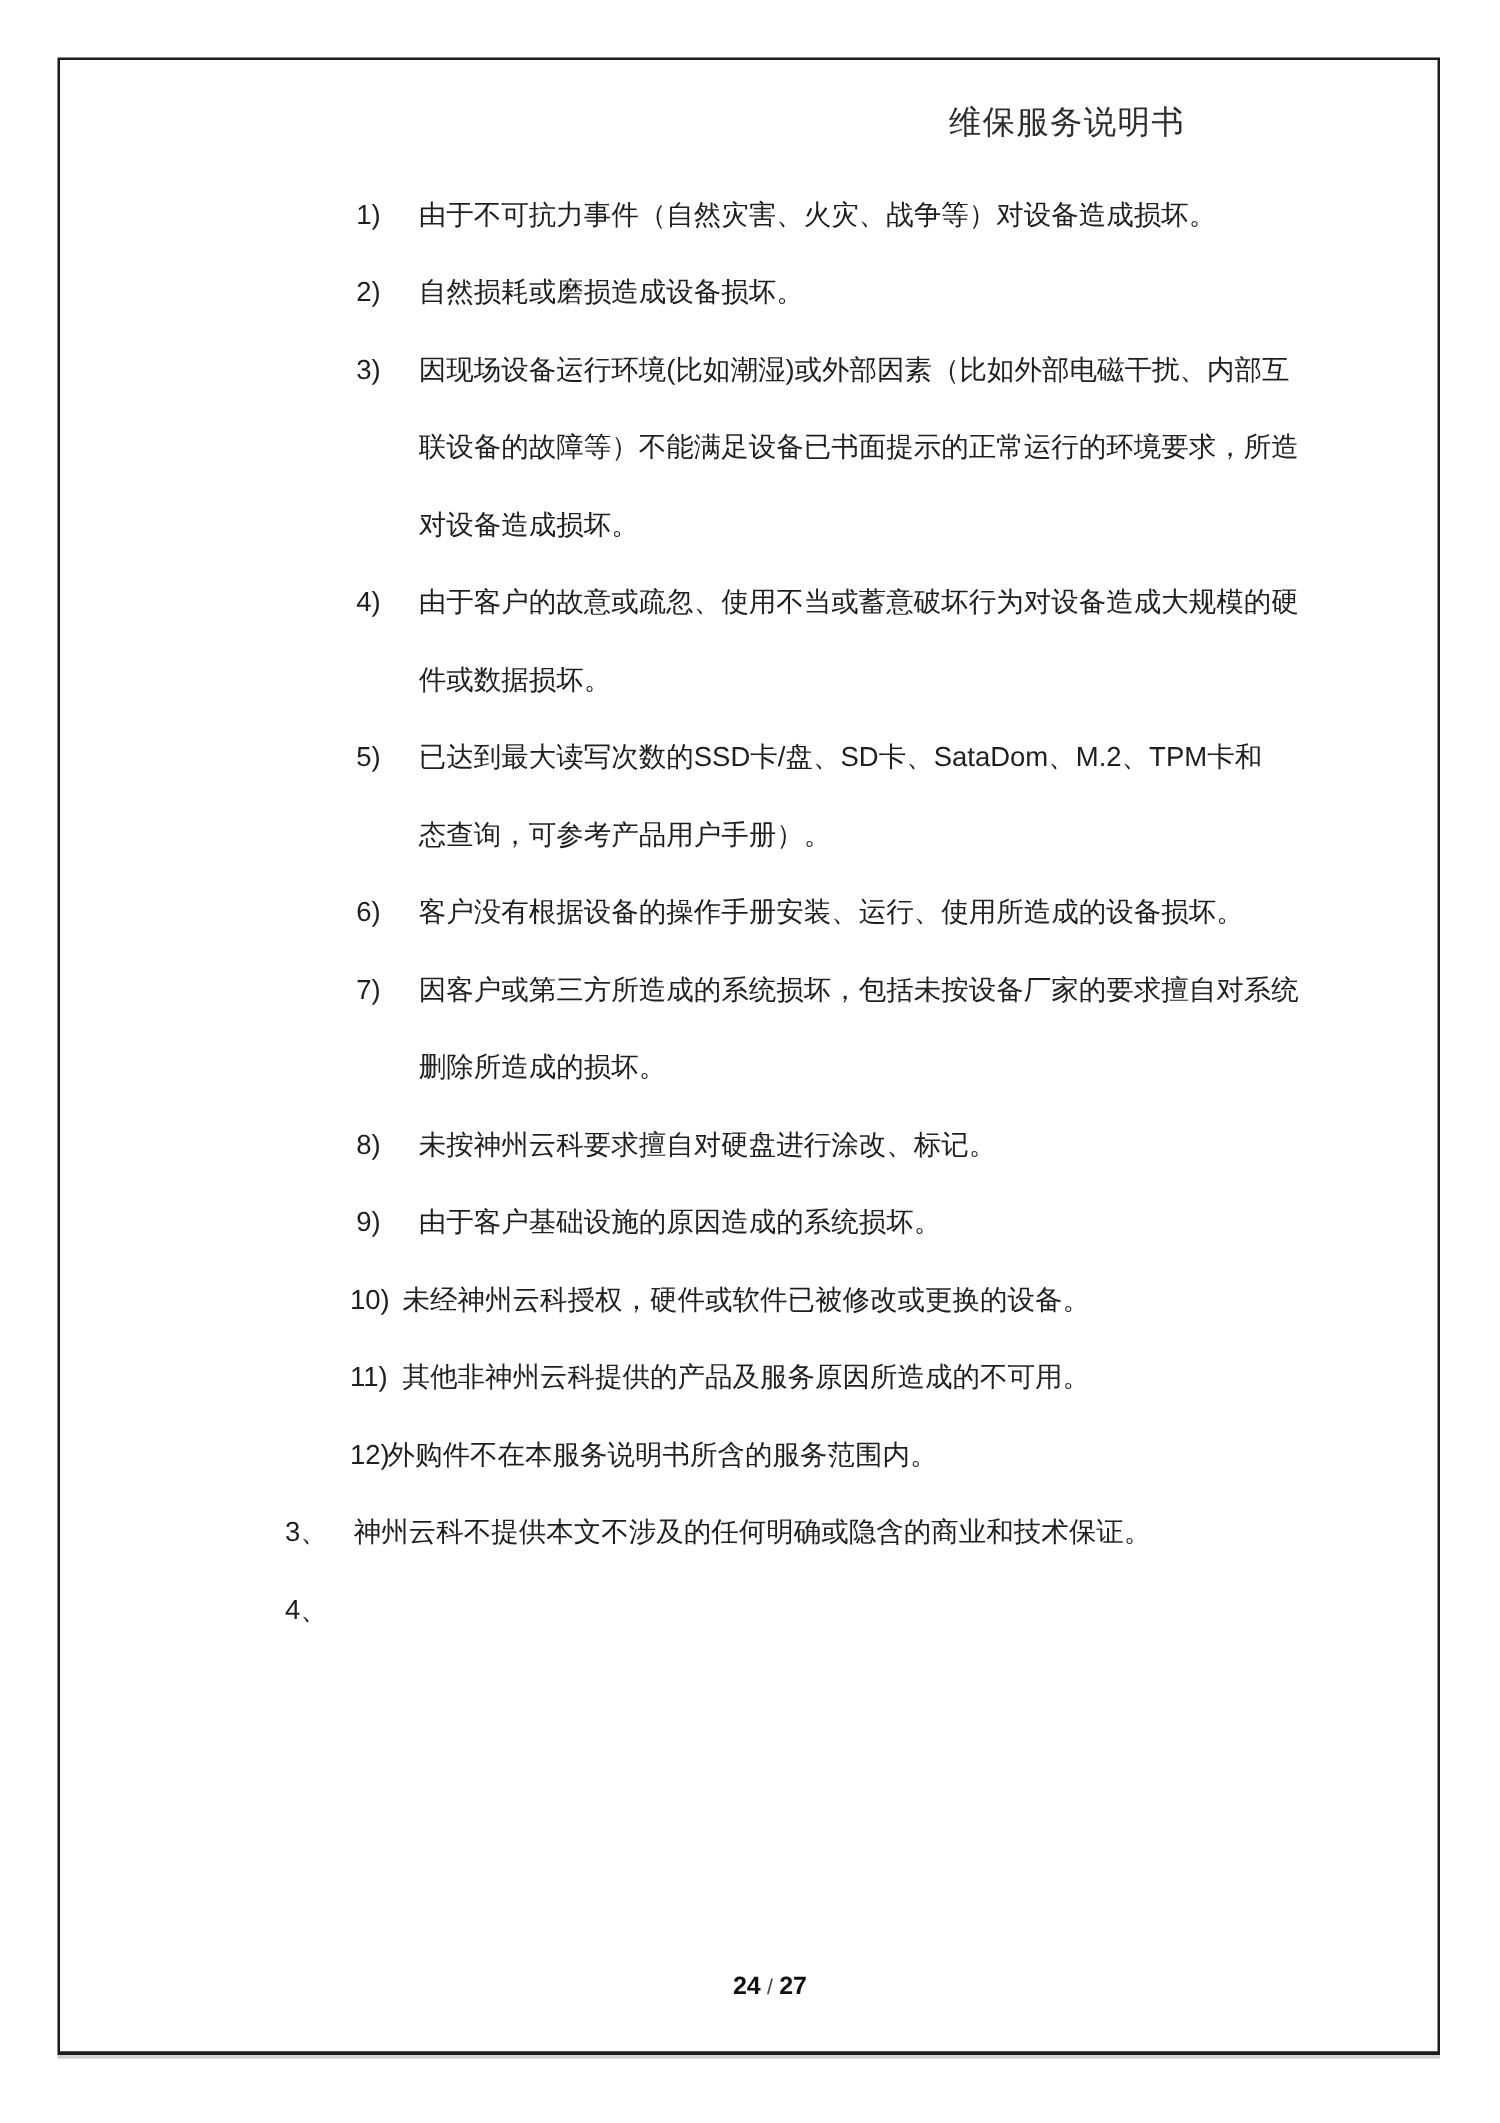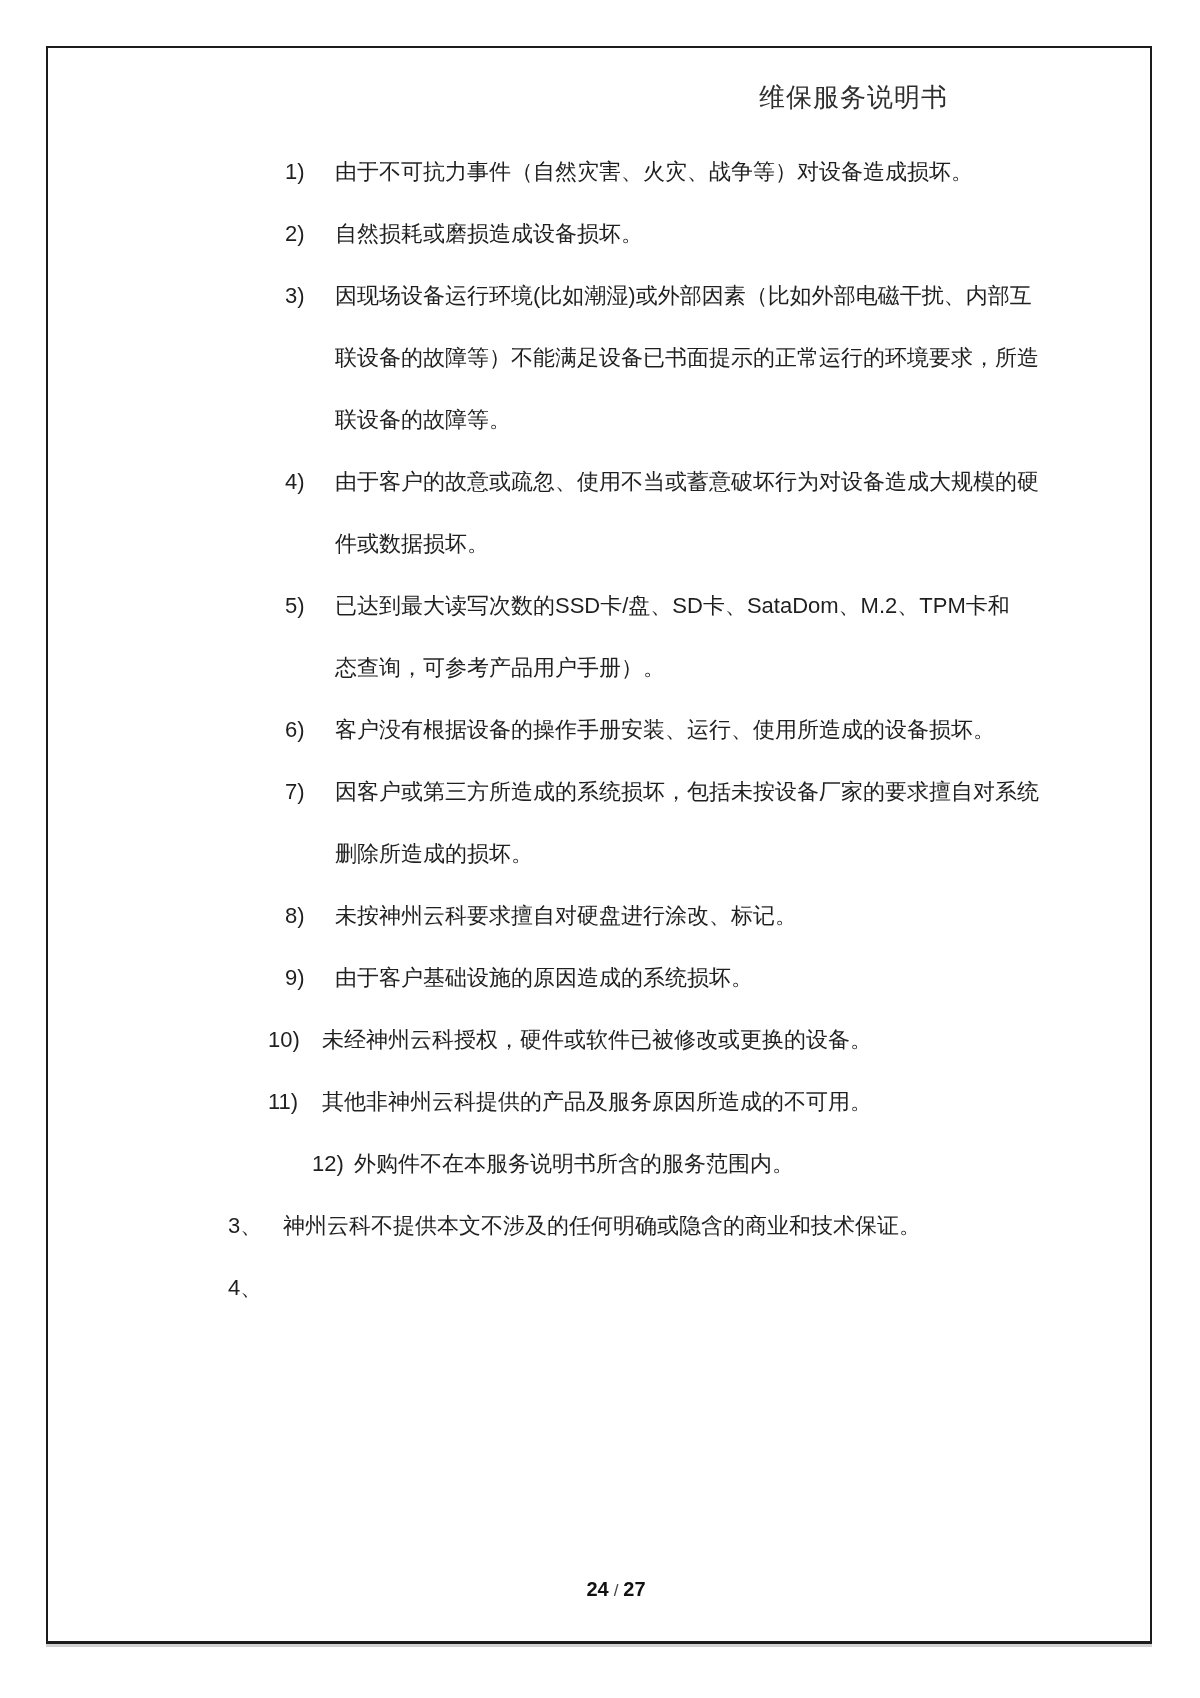--- a/index.html
+++ b/index.html
@@ -48,22 +48,22 @@
     position: relative;
     padding-left: 335px;
     padding-right: 120px;
   }
   .sub-item .num {
     position: absolute;
     left: 285px;
     top: 0;
   }
   .sub-item.two-digit { padding-left: 322px; }
-  .sub-item.two-digit .num { left: 268px; }
-  .sub-item.tight { padding-left: 310px; margin-left: 44px; }
+  .sub-item.two-digit .num { left: 280px; }
+  .sub-item.tight { padding-left: 310px; }
   .main-item {
     position: relative;
     padding-left: 283px;
     padding-right: 100px;
   }
   .main-item .num {
     position: absolute;
     left: 228px;
     top: 0;
   }
@@ -103,21 +103,21 @@
 
   <div class="sub-item">
     <span class="num">2)</span>
     <div class="line">自然损耗或磨损造成设备损坏。</div>
   </div>
 
   <div class="sub-item">
     <span class="num">3)</span>
     <div class="line">因现场设备运行环境(比如潮湿)或外部因素（比如外部电磁干扰、内部互</div>
     <div class="line">联设备的故障等）不能满足设备已书面提示的正常运行的环境要求，所造</div>
-    <div class="line">联设备的故障等。</div>
+    <div class="line">对设备造成损坏。</div>
   </div>
 
   <div class="sub-item">
     <span class="num">4)</span>
     <div class="line">由于客户的故意或疏忽、使用不当或蓄意破坏行为对设备造成大规模的硬</div>
     <div class="line">件或数据损坏。</div>
   </div>
 
   <div class="sub-item">
     <span class="num">5)</span>

